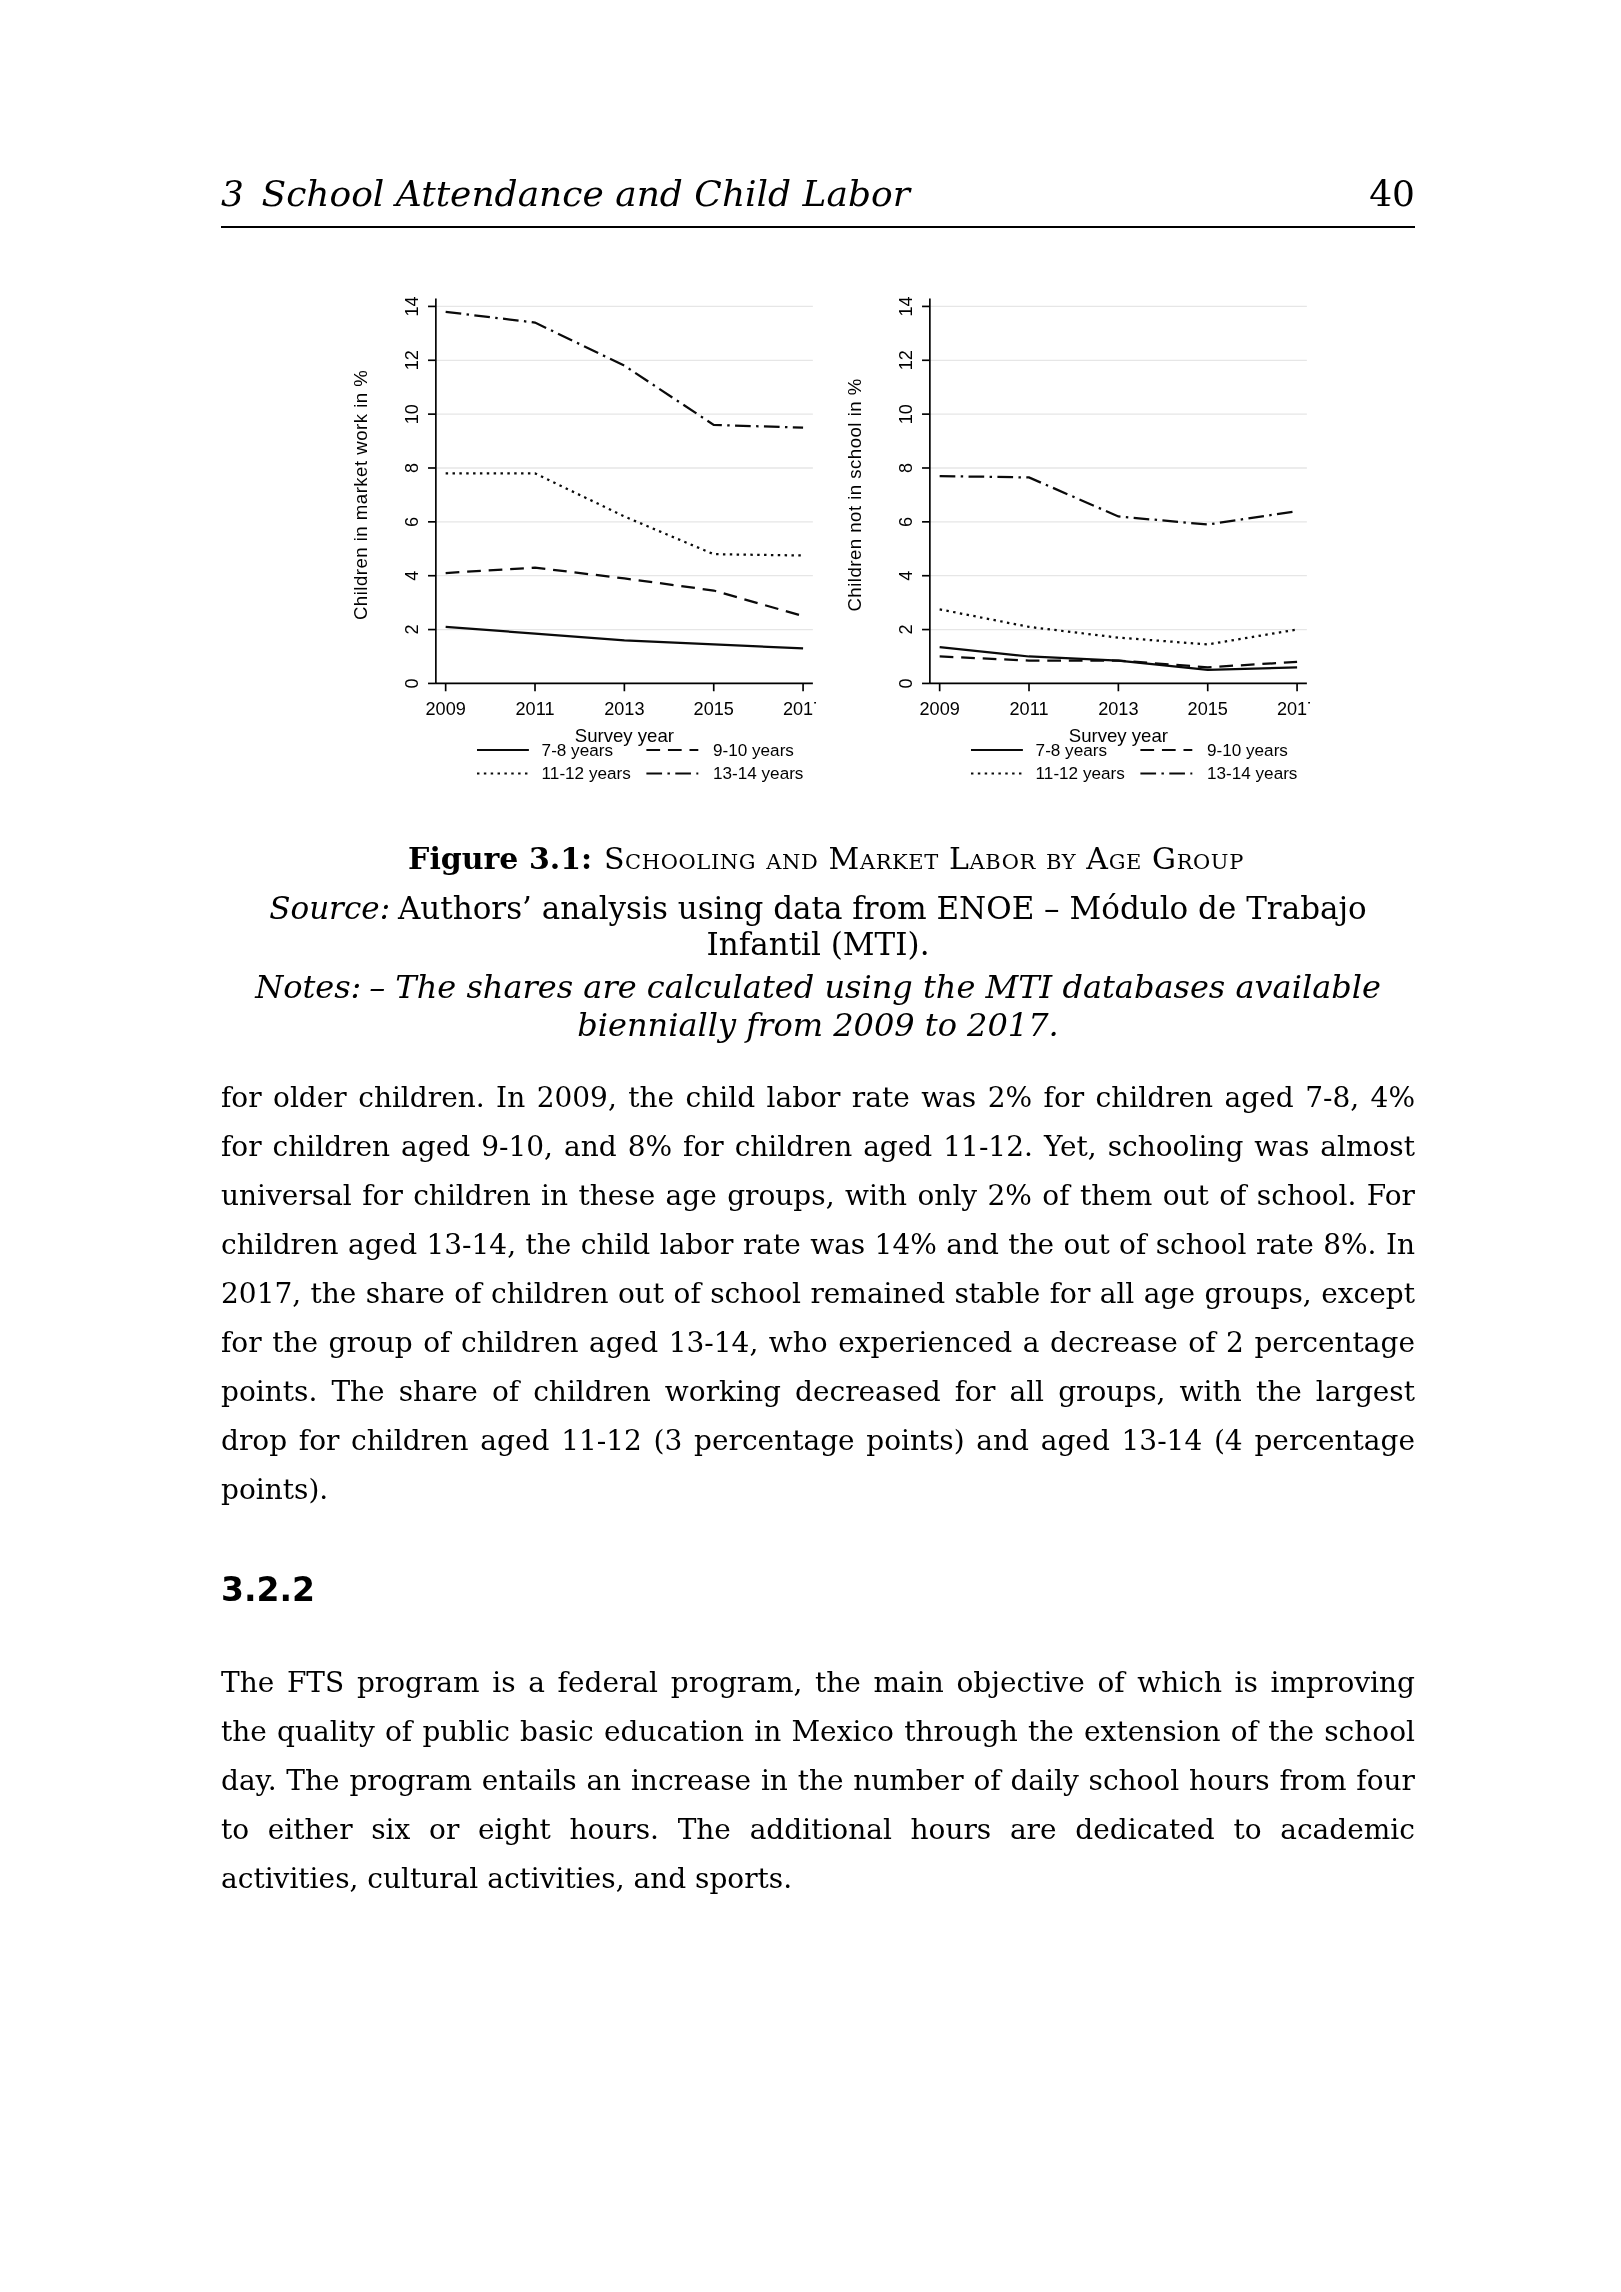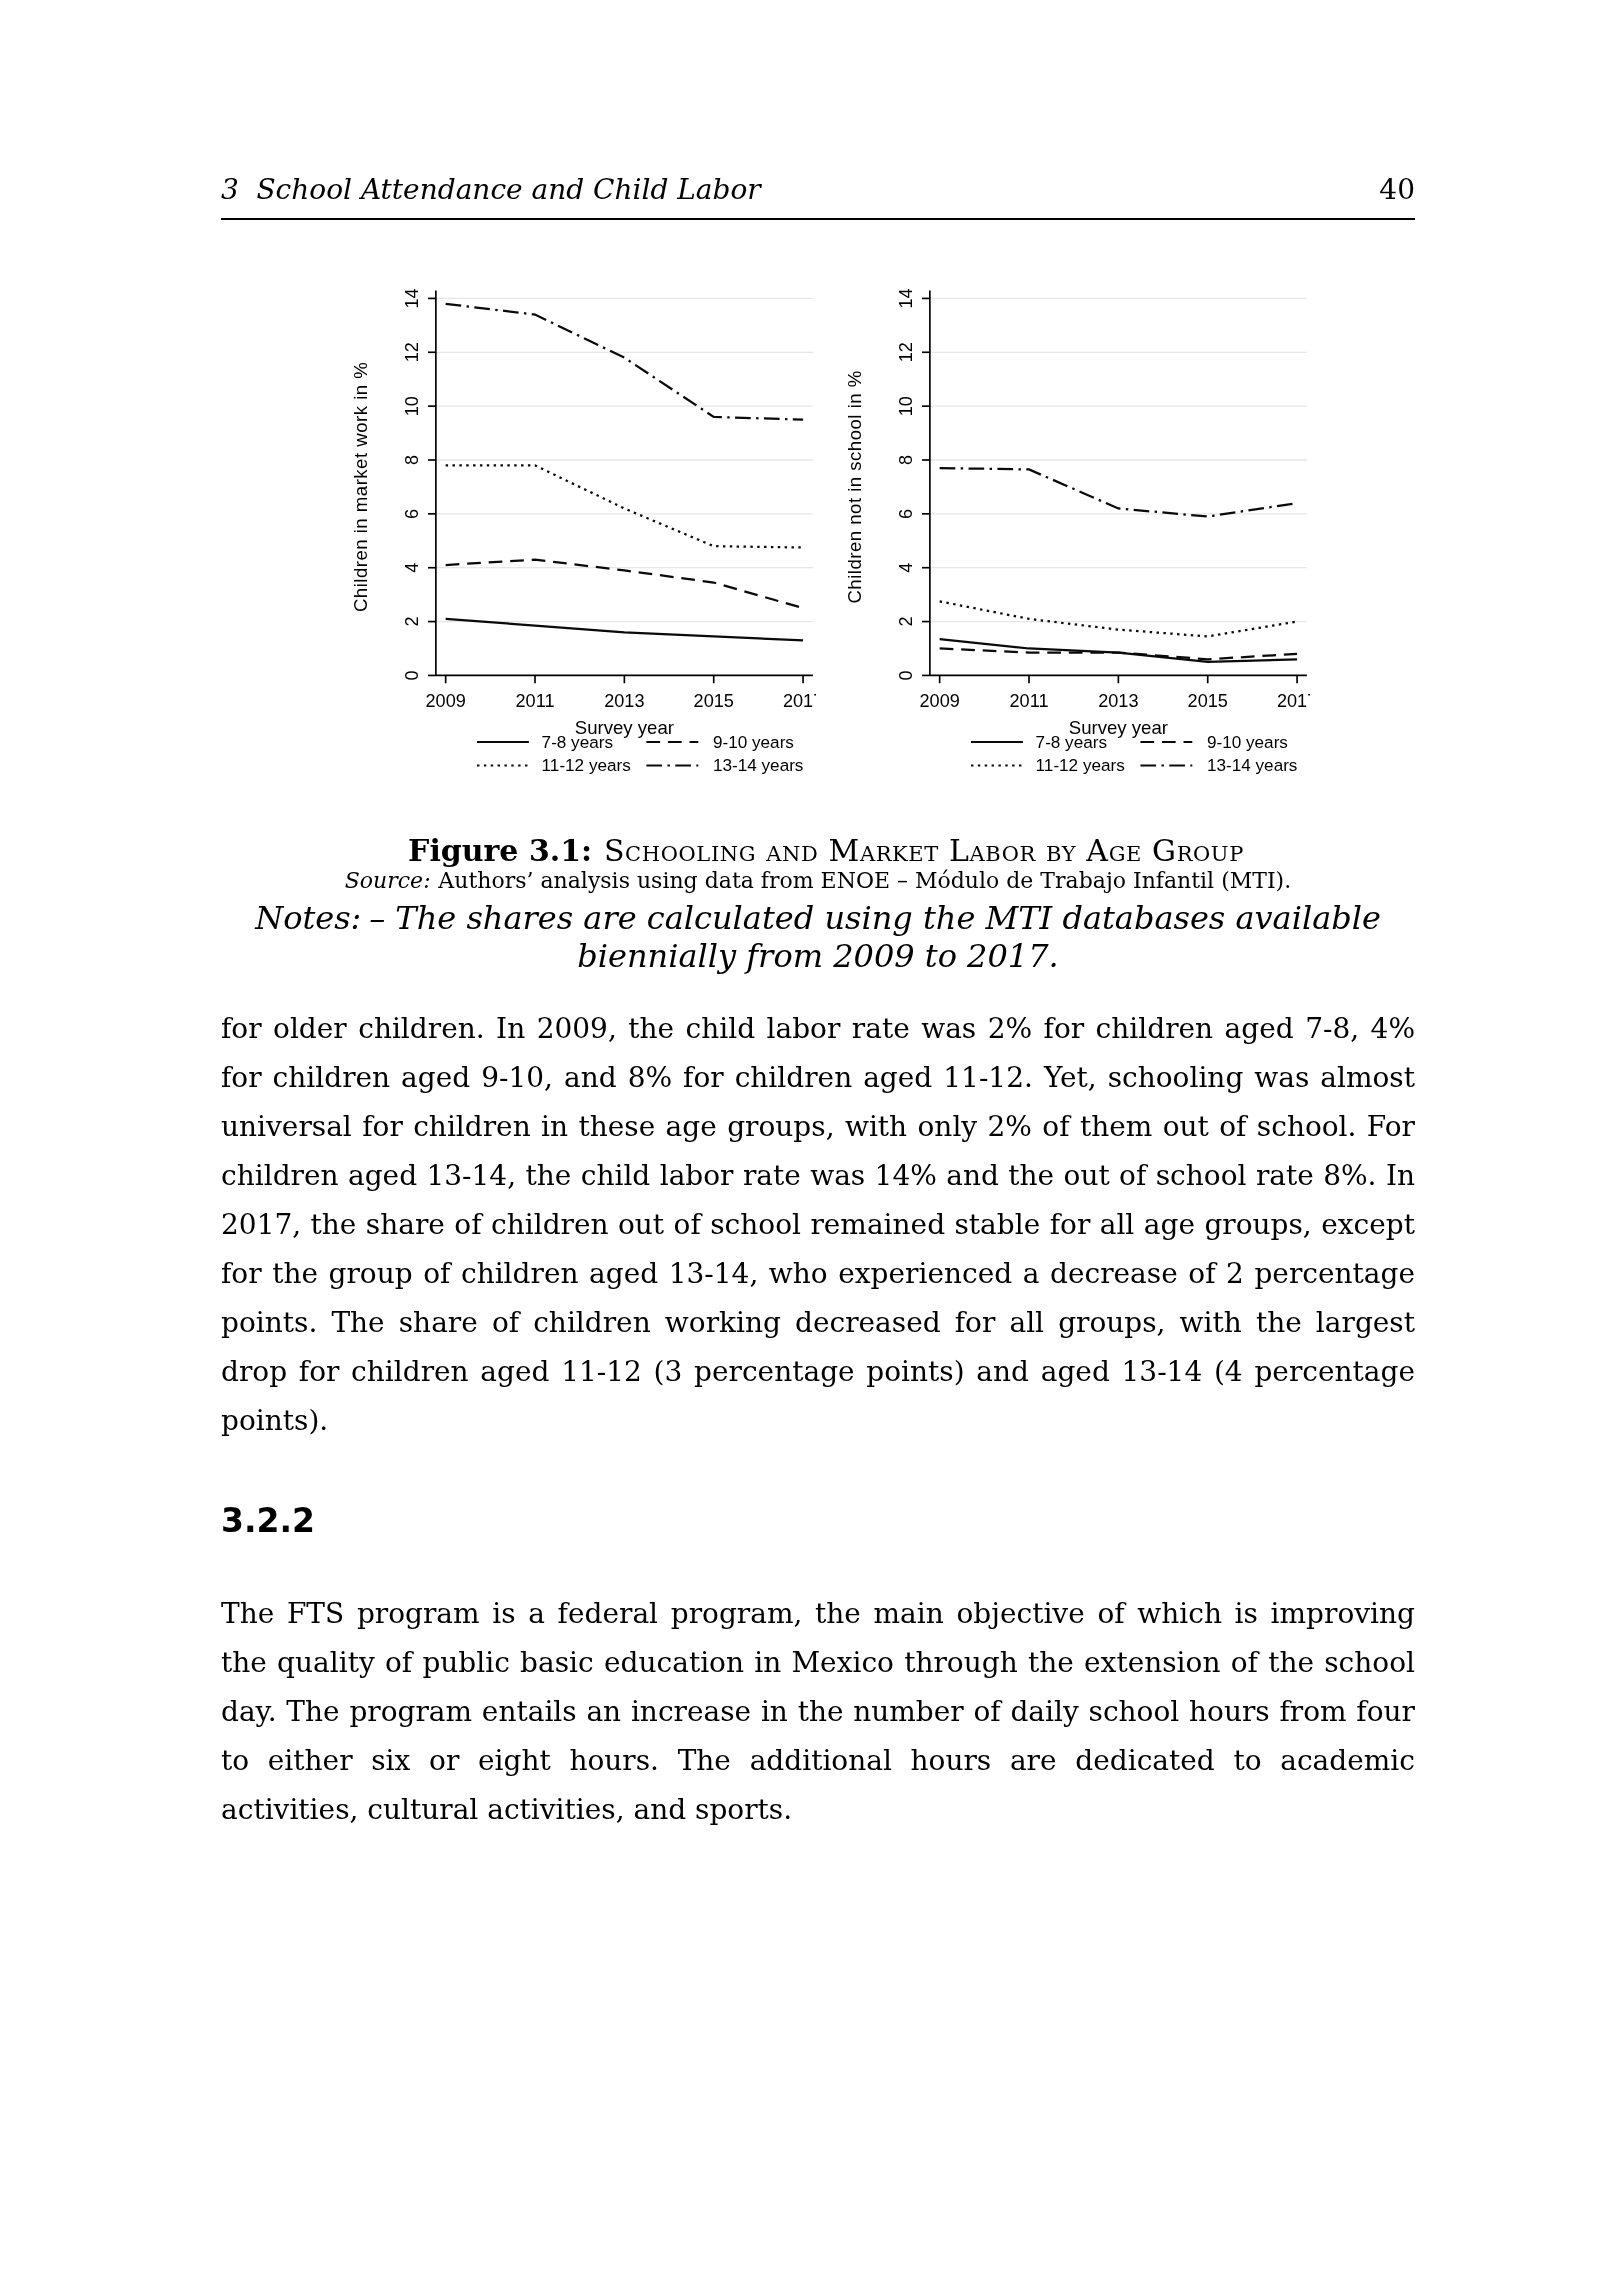--- a/index.html
+++ b/index.html
@@ -5,36 +5,36 @@
   html,body { margin:0; padding:0; background:#888; }
   .page {
     width:1621px; height:2293px; background:#ffffff; margin:0 auto;
     position:relative; overflow:hidden; color:#000;
     font-family:"DejaVu Serif", serif;
   }
   .content { margin:0 206px 0 221px; padding-top:173px; }
 
   
   .runhead { display:flex; justify-content:space-between; align-items:baseline;
-             font-size:28px;gap:32px; }
+             font-size:36px;gap:32px; }
   .runhead-title { font-style:italic; }
   .runhead-title .chapnum { margin-right:17.6px; }
   .header-rule { border:none; border-top:2px solid #000; margin:11.8px 0 0 0; }
 
   
   .figure-block { margin-top:51px; }
   .charts-row { display:flex; justify-content:center; gap:3.9px; }
   .chart-svg { display:block; }
   .chart-svg text { font-family:"Liberation Sans", sans-serif; fill:#000; }
 
   .figcap { text-align:center; margin-top:43px; }
   .figcap-line1 { font-size:30px; }
   .figcap-label { font-weight:bold; margin-right:11.8px;margin-left:16px; }
   .figcap-title { font-variant:small-caps; letter-spacing:0.6px; }
-  .figcap-source { font-size:22px; margin-top:0; }
+  .figcap-source { font-size:31px; margin-top:14px; }
   .figcap-source .lbl { font-style:italic; margin-right:7.8px; }
   .figcap-notes { font-size:32px; font-style:italic; margin-top:5.9px; }
   .figcap-notes .lbl { margin-right:7.8px; }
 
   
   .body-par { font-size:28px; line-height:49px; text-align:justify;
               margin:0; }
   .par1 { margin-top:29px; }
   .par2 { margin-top:49px; }
 

